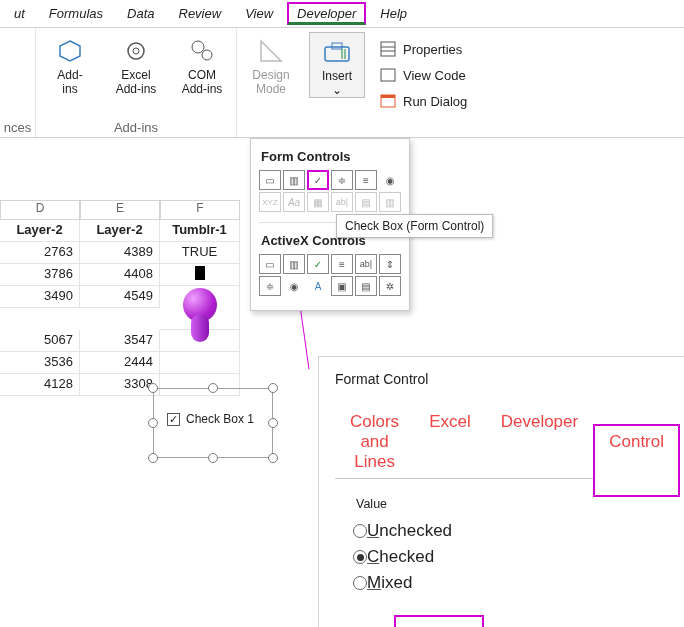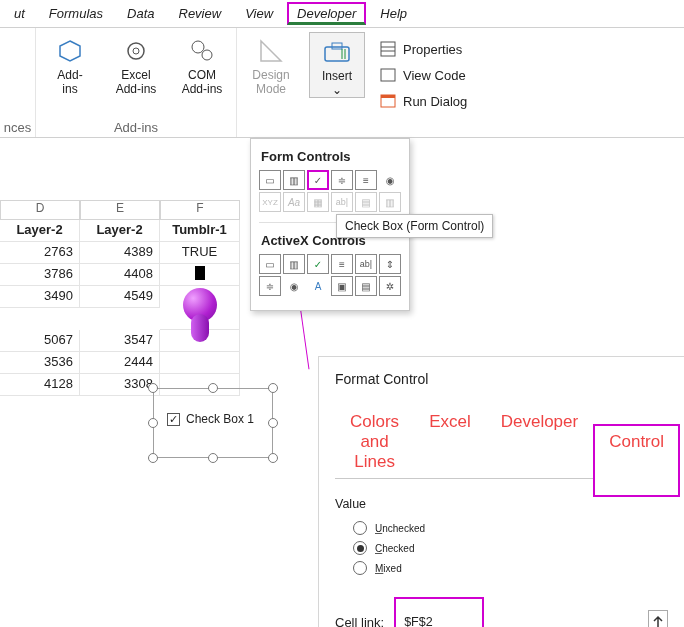--- a/index.html
+++ b/index.html
@@ -64,22 +64,22 @@
   .e-t { left:0; right:0; top:0; height:1px;} .e-b{left:0;right:0;bottom:0;height:1px;} .e-l{top:0;bottom:0;left:0;width:1px;} .e-r{top:0;bottom:0;right:0;width:1px;}
   .chkbox-inner { position: absolute; left: 14px; top: 24px; display: flex; align-items: center; gap: 6px; font-size: 12px; }
   .chkbox-inner .box { width: 13px; height: 13px; border: 1px solid #555; display:flex; align-items:center; justify-content:center; font-size:11px; }
 
   
   .dialog { position: absolute; left: 318px; top: 356px; right: 0; bottom: 0; background: #fff; border-left: 1px solid #d6d6d6; border-top: 1px solid #d6d6d6; padding: 14px 16px; }
   .dlg-title { font-size: 14px; margin-bottom: 18px; }
   .dlg-tabs { display: flex; border-bottom: 1px solid #c9c9c9; margin-bottom: 18px; }
   .dlg-tab { padding: 6px 14px; font-size: 17px; color: #ef4444; border: 1px solid transparent; border-bottom: none; cursor: pointer; text-align: center; }
   .dlg-tab.active { border: 2px solid #d000d0; background: #fff; position: relative; top: 19px; }
-  .section-lbl { font-size: 12.5px; margin-bottom: 10px; }
-  .radio-row { display: flex; align-items: center; gap: 8px; margin: 6px 0 6px 18px; font-size: 10px; }
+  .section-lbl { font-size: 12.5px; margin-bottom: 10px; margin-left: 21px; }
+  .radio-row { display: flex; align-items: center; margin: 6px 0 6px 18px; font-size: 17px; }
   .radio { width: 14px; height: 14px; border: 1px solid #666; border-radius: 50%; display:flex; align-items:center; justify-content:center; }
   .radio.checked::after { content:""; width:7px; height:7px; border-radius:50%; background:#333; }
   .celllink-row { display:flex; align-items:center; gap: 10px; margin-top: 22px; }
   .celllink-input { border: 2px solid #d000d0; padding: 16px 8px; width: 90px; font-size: 12.5px; }
   .collapse-btn { width: 20px; height: 24px; border: 1px solid #aaa; margin-left: auto; display:flex; align-items:center; justify-content:center; cursor:pointer; }
 
   .arrow-line { position:absolute; left: 284px; top: 195px; width: 1px; height: 176px; background: #d000d0; z-index:4; transform: rotate(-8deg); transform-origin: top; }
 
   .under { text-decoration: underline; text-decoration-color: #555; }
 </style>

